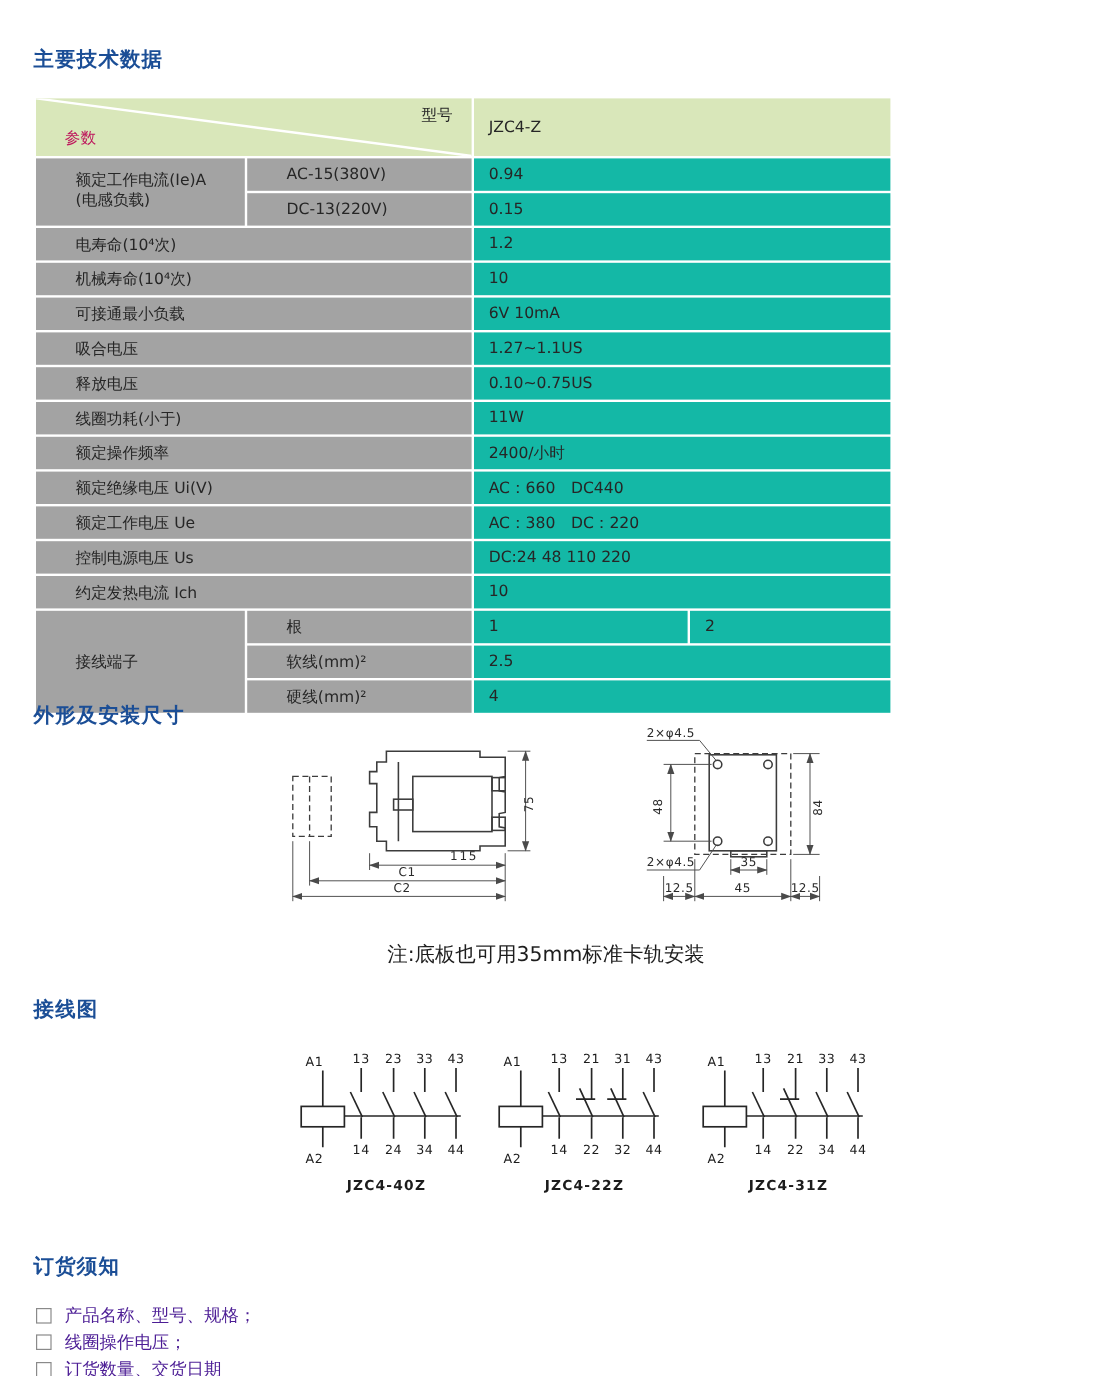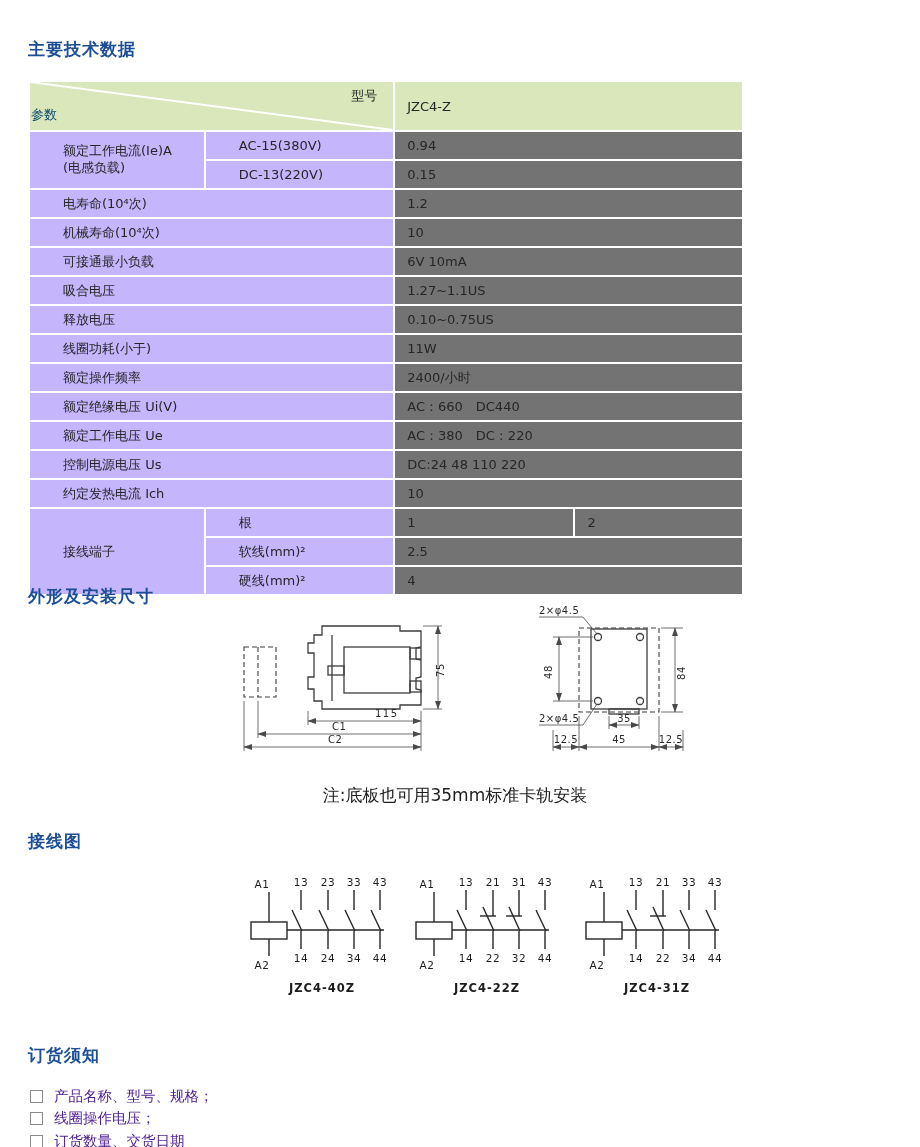--- a/index.html
+++ b/index.html
@@ -2,25 +2,25 @@
 <html><head>
 <meta charset="utf-8">
 <style>
   html,body{margin:0;padding:0;background:#ffffff;}
   #page{position:relative;width:744px;height:1147px;background:#ffffff;overflow:hidden;
         font-family:"DejaVu Sans","Liberation Sans",sans-serif;margin-top:32px;}
   .section-title{position:absolute;left:28px;font-size:17px;font-weight:bold;color:#1b4e96;letter-spacing:1px;}
 
   
   table.tech{position:absolute;left:28px;top:48px;border-collapse:separate;border-spacing:2px;table-layout:fixed;}
-  table.tech td{background:#737373;font-size:13px;color:#262626;height:23px;padding:2px 6px 2px 12px;vertical-align:middle;}
-  table.tech td.lab{background:#c4b5fd;padding-left:33px;}
+  table.tech td{background:#14b8a6;font-size:13px;color:#262626;height:23px;padding:2px 6px 2px 12px;vertical-align:middle;}
+  table.tech td.lab{background:#a3a3a3;padding-left:33px;}
   table.tech td.hdr{background:#d9e7ba;height:44px;}
   td.diagcell{position:relative;padding:0;}
-  td.diagcell .corner-bl{position:absolute;left:1px;bottom:6px;font-size:13px;color:#0c4a6e;}
+  td.diagcell .corner-bl{position:absolute;left:24px;bottom:6px;font-size:13px;color:#be185d;}
   td.diagcell .corner-tr{position:absolute;right:16px;top:5px;font-size:13px;color:#262626;}
   td.diagcell svg{position:absolute;inset:0;width:100%;height:100%;}
   .two-line{line-height:1.3;}
 
   
   svg .outline{fill:none;stroke:#3c3c3c;stroke-width:1.3;}
   svg .dash{fill:none;stroke:#3c3c3c;stroke-width:1.1;stroke-dasharray:5 3;}
   svg .dim{fill:none;stroke:#4a4a4a;stroke-width:0.8;}
   svg .dimtxt{font-size:10px;fill:#2a2a2a;letter-spacing:1.5px;}
   svg .dimtxt2{font-size:10px;fill:#2a2a2a;letter-spacing:0.5px;}

